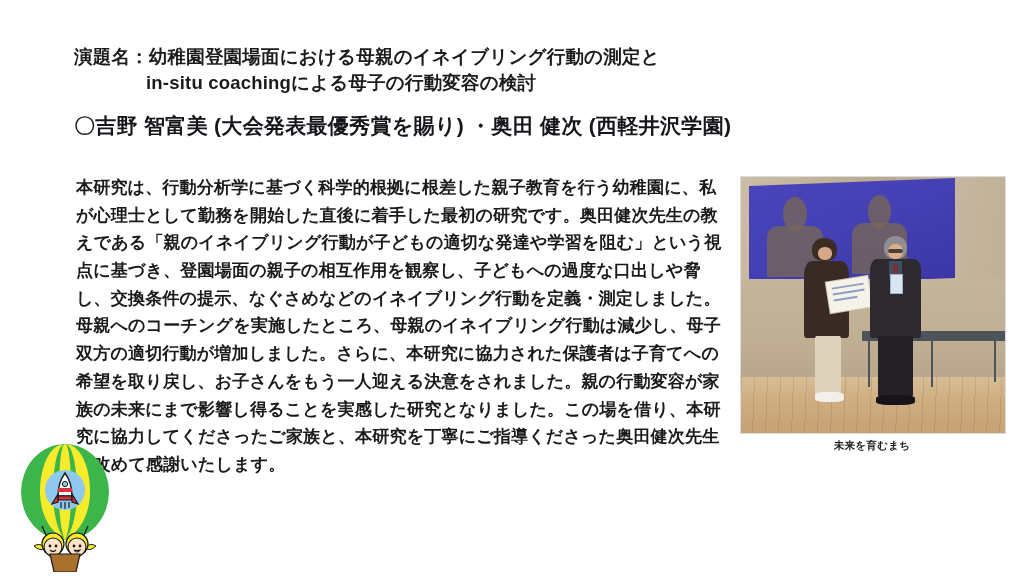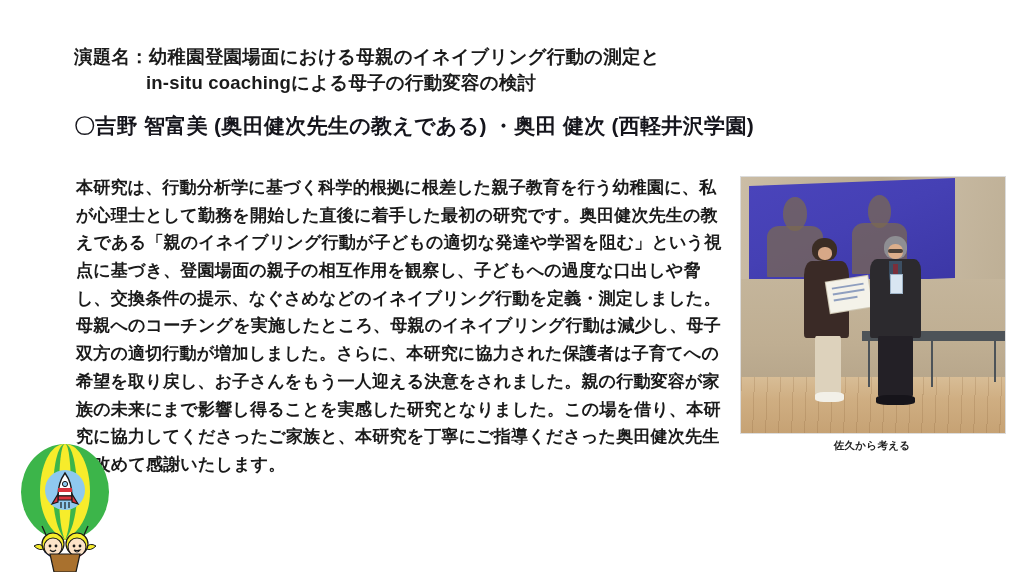--- a/index.html
+++ b/index.html
@@ -144,21 +144,21 @@
 
 <div class="slide">
 
   <div class="canvas">
 
     <div class="title-block">
       <div class="title-line l1">演題名：幼稚園登園場面における母親のイネイブリング行動の測定と</div>
       <div class="title-line l2">in-situ coachingによる母子の行動変容の検討</div>
     </div>
 
-    <div class="authors">〇吉野 智富美 (奥田健次先生の教えである) ・奥田 健次 (西軽井沢学園)</div>
+    <div class="authors">〇吉野 智富美 (大会発表最優秀賞を賜り) ・奥田 健次 (西軽井沢学園)</div>
 
     <div class="body-text">
       <p>本研究は、行動分析学に基づく科学的根拠に根差した親子教育を行う幼稚園に、私が心理士として勤務を開始した直後に着手した最初の研究です。奥田健次先生の教えである「親のイネイブリング行動が子どもの適切な発達や学習を阻む」という視点に基づき、登園場面の親子の相互作用を観察し、子どもへの過度な口出しや脅し、交換条件の提示、なぐさめなどのイネイブリング行動を定義・測定しました。母親へのコーチングを実施したところ、母親のイネイブリング行動は減少し、母子双方の適切行動が増加しました。さらに、本研究に協力された保護者は子育てへの希望を取り戻し、お子さんをもう一人迎える決意をされました。親の行動変容が家族の未来にまで影響し得ることを実感した研究となりました。この場を借り、本研究に協力してくださったご家族と、本研究を丁寧にご指導くださった奥田健次先生に改めて感謝いたします。</p>
     </div>
 
     <div class="photo-wrap">
       <div class="photo">
         <div class="bk-curtain"></div>
         <div class="bk-screen"></div>
         <div class="sil a"></div>
@@ -188,21 +188,21 @@
         <div class="p-r-tie"></div>
         <div class="p-r-lanyard"></div>
         <div class="p-r-legs"></div>
         <div class="p-r-shoe"></div>
         <div class="p-r-head"></div>
         <div class="p-r-face"></div>
         <div class="p-r-glass"></div>
       </div>
     </div>
 
-    <div class="caption">佐久から考える</div>
+    <div class="caption">未来を育むまち</div>
 
   </div>
 
 
   <div class="balloon">
     <svg viewBox="0 0 118 132" width="118" height="132" aria-hidden="true">
 
       <g>
         <ellipse cx="59" cy="52" rx="44" ry="48" fill="#3cb54a"></ellipse>
         <path d="M59 4 C74 4 84 26 84 52 C84 74 74 92 59 100 C44 92 34 74 34 52 C34 26 44 4 59 4 Z" fill="#f7ec2b"></path>

